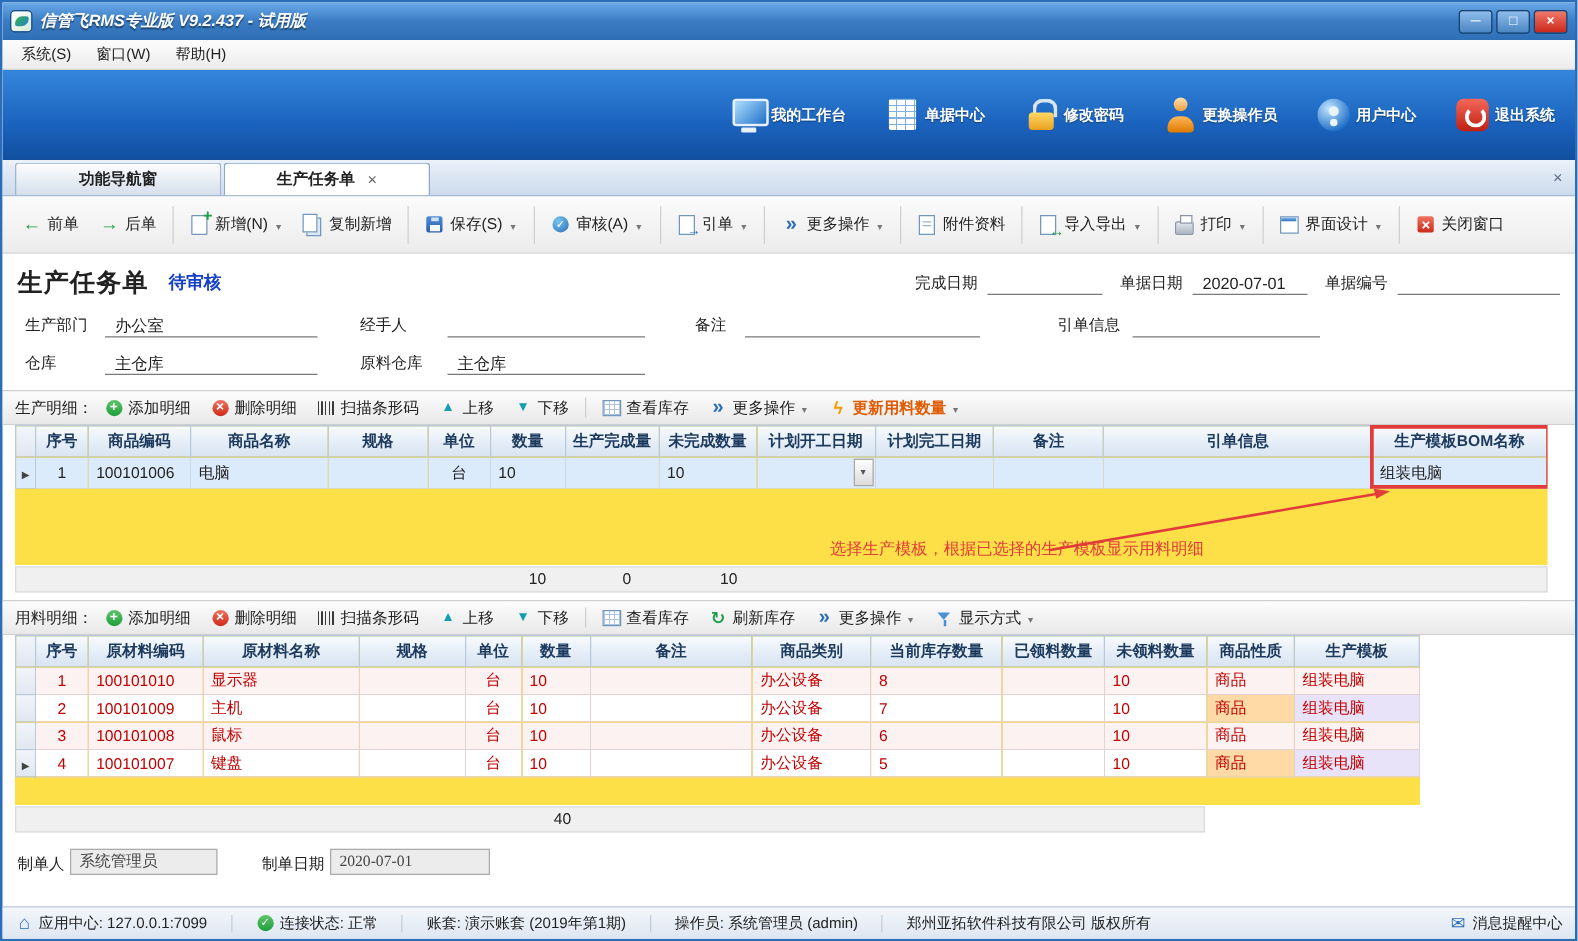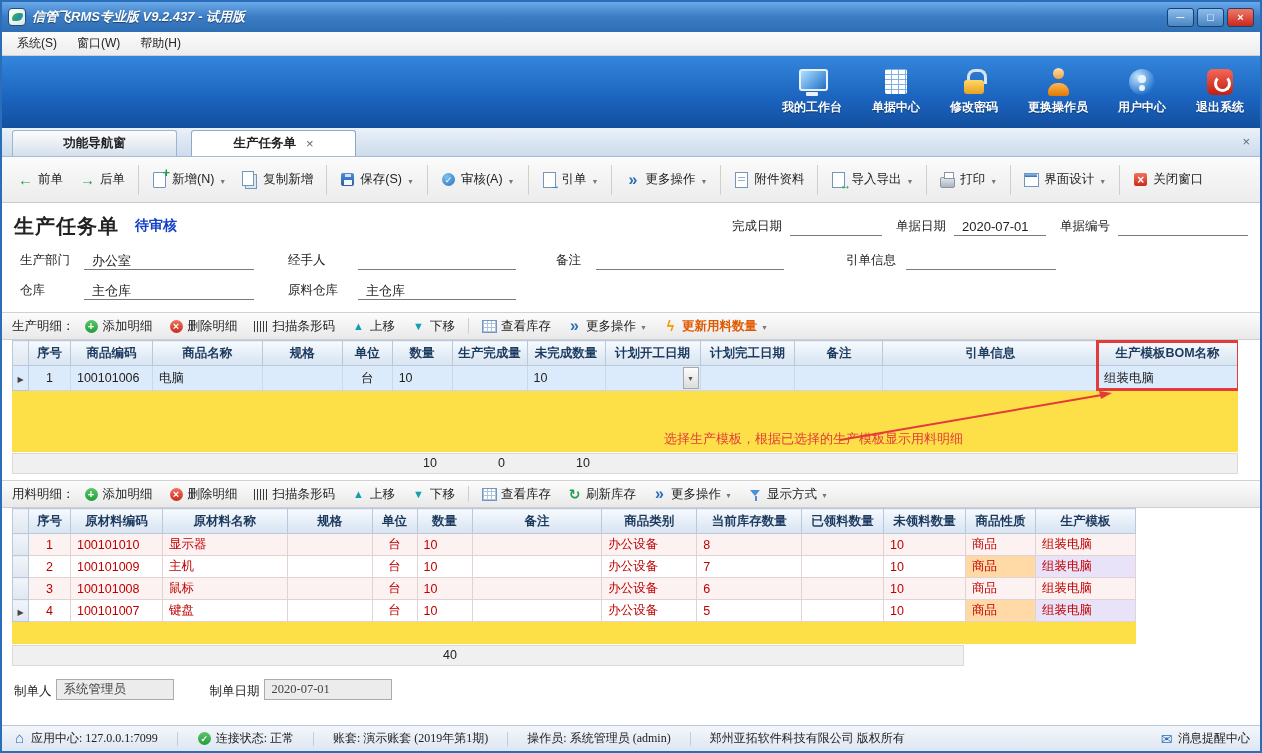--- a/index.html
+++ b/index.html
@@ -19,37 +19,37 @@
   .menubar{height:24px;background:linear-gradient(180deg,#fcfcfc,#ececec);display:flex;align-items:center;padding:0 6px;border-bottom:1px solid #d0d0d0;gap:2px;}
   .menu-item{padding:3px 9px;border-radius:2px;}
 
   
   .banner{height:72px;background:linear-gradient(180deg,#3486dc 0%,#1b63be 60%,#124f9e 100%);display:flex;align-items:center;padding:0 16px;}
   .brand{display:flex;align-items:center;gap:10px;}
   .brand-logo{width:44px;height:44px;display:inline-block;}
   .brand-name{color:#fff;font-size:27px;font-weight:bold;letter-spacing:2px;text-shadow:1px 2px 2px rgba(0,0,0,.4);}
   .brand-slogan{color:#cde838;font-size:15px;font-weight:bold;font-style:italic;margin-left:2px;text-shadow:1px 1px 1px rgba(0,0,0,.35);}
   .banner-actions{margin-left:auto;display:flex;gap:30px;}
-  .banner-action{display:flex;flex-direction:column;align-items:center;gap:3px;color:#fff;font-weight:bold;font-size:12px;text-shadow:0 1px 1px rgba(0,0,0,.4);}
+  .banner-action{display:flex;flex-direction:row;align-items:center;gap:3px;color:#fff;font-weight:bold;font-size:12px;text-shadow:0 1px 1px rgba(0,0,0,.4);}
   .bicon{width:30px;height:28px;position:relative;display:inline-block;}
   .workbench-icon::before{content:"";position:absolute;left:2px;top:1px;width:25px;height:18px;border:2px solid #e8f1fb;border-radius:3px;background:linear-gradient(135deg,#aee0ff,#1f6fc8);}
   .workbench-icon::after{content:"";position:absolute;left:9px;bottom:0;width:12px;height:4px;background:#e8f1fb;border-radius:1px;}
   .doc-center-icon::before{content:"";position:absolute;left:4px;top:1px;width:22px;height:25px;background-color:#fff;background-image:repeating-linear-gradient(0deg,transparent 0 4px,#7fb0e0 4px 5px),repeating-linear-gradient(90deg,transparent 0 6px,#7fb0e0 6px 7px);border-radius:2px;}
   .change-password-icon::before{content:"";position:absolute;left:8px;top:1px;width:14px;height:12px;border:3px solid #d9e4f2;border-bottom:none;border-radius:8px 8px 0 0;}
   .change-password-icon::after{content:"";position:absolute;left:5px;top:12px;width:20px;height:14px;border-radius:3px;background:linear-gradient(180deg,#ffd966,#e8a020);}
   .switch-operator-icon::before{content:"";position:absolute;left:10px;top:0;width:11px;height:11px;border-radius:50%;background:linear-gradient(180deg,#ffe0b0,#f0a040);}
   .switch-operator-icon::after{content:"";position:absolute;left:5px;bottom:0;width:21px;height:13px;border-radius:9px 9px 3px 3px;background:linear-gradient(180deg,#ffb857,#e07800);}
   .user-center-icon::before{content:"";position:absolute;left:2px;top:1px;width:26px;height:26px;border-radius:50%;background:radial-gradient(circle at 35% 30%,#c2e6ff,#1f6fc8 75%);}
   .user-center-icon::after{content:"";position:absolute;left:11px;top:7px;width:8px;height:8px;border-radius:50%;background:#eaf4fd;box-shadow:0 9px 0 -1px #eaf4fd;}
   .exit-icon::before{content:"";position:absolute;left:2px;top:1px;width:26px;height:26px;border-radius:6px;background:linear-gradient(180deg,#f4685a,#c01f10);}
   .exit-icon::after{content:"";position:absolute;left:9px;top:7px;width:11px;height:11px;border:3px solid #fff;border-radius:50%;border-top-color:transparent;}
 
   
   .tabstrip{height:29px;background:linear-gradient(180deg,#eaf1f9,#ccdbec);display:flex;align-items:flex-end;padding:3px 10px 0;border-bottom:1px solid #a7bcd4;position:relative;}
-  .tabs{display:flex;gap:14px;}
+  .tabs{display:flex;gap:2px;}
   .tab{height:26px;min-width:165px;padding:0 14px;display:flex;align-items:center;justify-content:center;gap:10px;font-weight:bold;font-size:12.5px;border-radius:3px 3px 0 0;}
   .tab.inactive{background:linear-gradient(180deg,#fdfdfd,#d4dfec);border:1px solid #9fb4cd;border-bottom:none;}
   .tab.active{background:#fff;border:1px solid #8ea8c8;border-bottom:none;}
   .tab-close{color:#666;font-weight:normal;font-size:13px;}
   .panel-close{position:absolute;right:10px;top:6px;color:#5a6c84;font-size:13px;}
 
   
   .toolbar{height:46px;background:linear-gradient(180deg,#fbfbfb,#ececec);border-bottom:1px solid #c9c9c9;display:flex;align-items:center;padding:0 8px;gap:1px;}
   .tb-btn{display:flex;align-items:center;gap:5px;padding:9px 8px;border-radius:3px;font-size:12.5px;white-space:nowrap;}
   .tb-sep{width:1px;height:30px;background:#cfcfcf;margin:0 4px;}
@@ -129,21 +129,21 @@
   .annotation-text{position:absolute;left:652px;top:90px;color:#e23b3b;font-size:13px;white-space:nowrap;z-index:4;}
 
   
   .footer-form{margin:13px 12px 0;display:flex;align-items:flex-end;font-family:Liberation Serif, serif;}
   .sunken{display:inline-block;background:#ececec;border:1px solid #ababab;height:21px;line-height:19px;padding:0 7px;color:#444;font-size:12.5px;min-width:110px;}
   .footer-form .fld-label{margin-right:4px;}
   .ml36{margin-left:36px;}
 
   
   .statusbar{position:absolute;left:0;right:0;bottom:0;height:26px;background:linear-gradient(180deg,#f4f7fb,#dde6f1);border-top:1px solid #b9c6d8;display:flex;align-items:center;padding:0 10px;font-size:12px;gap:9px;}
-  .statusbar-items{display:flex;align-items:center;gap:19px;font-family:Liberation Serif, serif;}
+  .statusbar-items{display:flex;align-items:center;gap:19px;}
   .status-item{display:flex;align-items:center;gap:4px;}
   .status-sep{width:1px;height:14px;background:#c2cddb;}
   .statusbar-right{margin-left:auto;display:flex;align-items:center;gap:4px;}
   .sico{display:inline-flex;align-items:center;justify-content:center;width:15px;height:15px;}
   .home-icon::before{content:"⌂";color:#2a6db8;font-size:15px;font-weight:bold;}
   .connected-icon::before{content:"✓";width:13px;height:13px;border-radius:50%;background:linear-gradient(180deg,#5fc46a,#1e9e3a);color:#fff;font-size:9px;font-weight:bold;display:flex;align-items:center;justify-content:center;}
   .message-icon::before{content:"✉";color:#2a6db8;font-size:14px;}
 </style>
 </head>
 <body>

